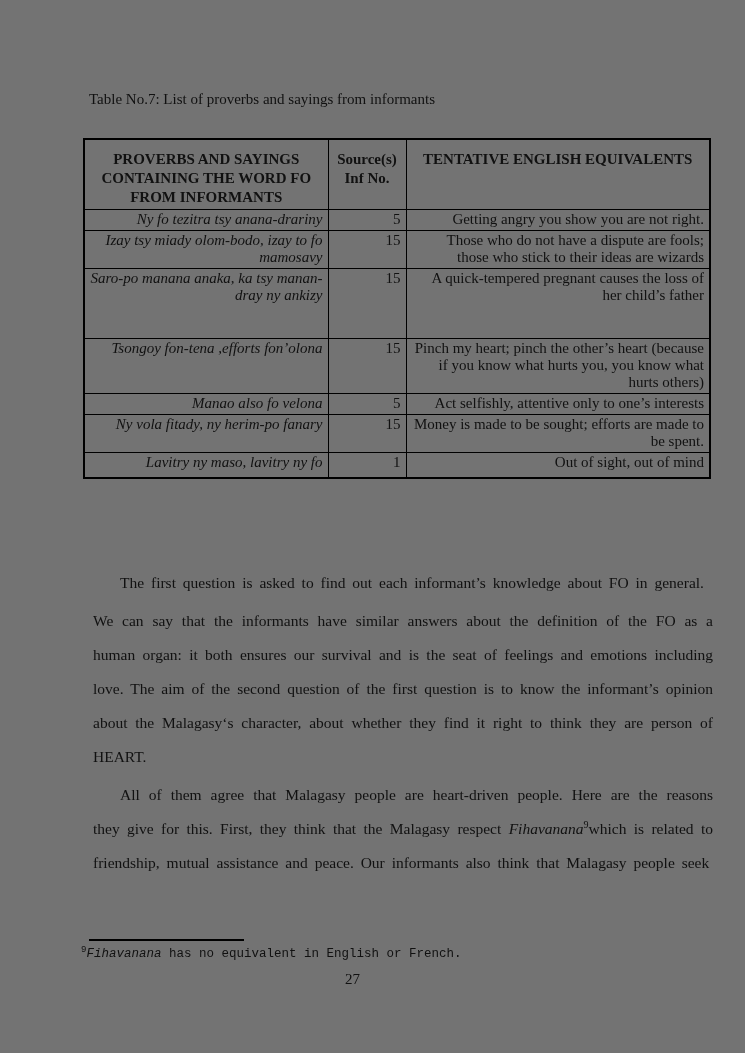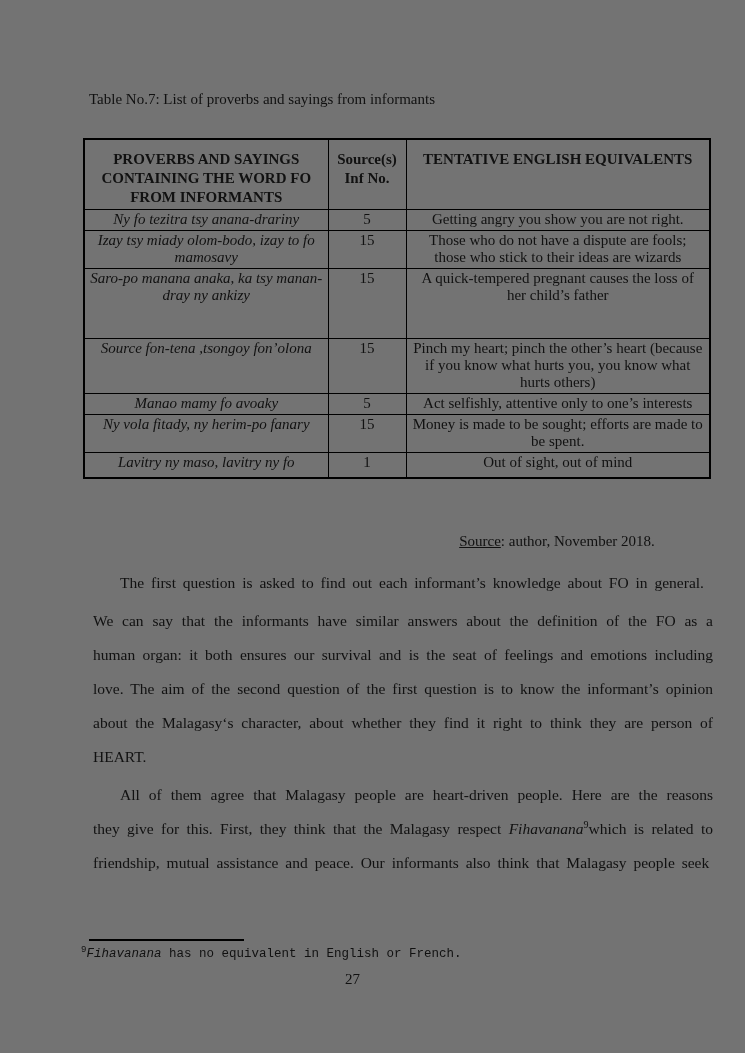--- a/index.html
+++ b/index.html
@@ -23,21 +23,21 @@
   }
   table.ptable,
   table.ptable th,
   table.ptable td{border:1px solid #000;}
   table.ptable{border:2px solid #000;}
   table.ptable th{
     font-weight:bold;text-align:center;vertical-align:top;
     padding:10px 1px 2px 1px;line-height:19px;
   }
   table.ptable td{
-    vertical-align:top;text-align:center;
+    vertical-align:top;text-align:right;
     padding:1px 5px 2px 5px;line-height:17px;
   }
   td.c1{font-style:italic;}
   td.ds{line-height:34px;}
   .source-note{
     position:absolute;left:405px;top:533px;width:304px;
     text-align:center;font-size:15px;white-space:nowrap;
   }
   .source-note .u{text-decoration:underline;}
   .body-text{
@@ -95,43 +95,42 @@
         <td class="c1">Izay tsy miady olom-bodo, izay to fo mamosavy</td>
         <td class="c2">15</td>
         <td class="c3">Those who do not have a dispute are fools; those who stick to their ideas are wizards</td>
       </tr>
       <tr style="height:70px">
         <td class="c1 ds">Saro-po manana anaka, ka tsy manan-dray ny ankizy</td>
         <td class="c2">15</td>
         <td class="c3">A quick-tempered pregnant causes the loss of her child’s father</td>
       </tr>
       <tr style="height:51px">
-        <td class="c1">Source fon-tena ,tsongoy fon’olona</td>
+        <td class="c1">Tsongoy fon-tena ,efforts fon’olona</td>
         <td class="c2">15</td>
         <td class="c3">Pinch my heart; pinch the other’s heart (because if you know what hurts you, you know what hurts others)</td>
       </tr>
       <tr style="height:21px">
-        <td class="c1">Manao mamy fo avoaky</td>
+        <td class="c1">Manao also fo velona</td>
         <td class="c2">5</td>
         <td class="c3">Act selfishly, attentive only to one’s interests</td>
       </tr>
       <tr style="height:32px">
         <td class="c1">Ny vola fitady, ny herim-po fanary</td>
         <td class="c2">15</td>
         <td class="c3">Money is made to be sought; efforts are made to be spent.</td>
       </tr>
       <tr style="height:25px">
         <td class="c1">Lavitry ny maso, lavitry ny fo</td>
         <td class="c2">1</td>
         <td class="c3">Out of sight, out of mind</td>
       </tr>
     </tbody>
   </table>
 
-  <div class="source-note"><span class="u">Source</span><span>: author, November 2018.</span></div>
 
   <div class="body-text">
     <p class="p-first">The first question is asked to find out each informant’s knowledge about FO in general.</p>
     <p class="p-just">We can say that the informants have similar answers about the definition of the FO as a human organ: it both ensures our survival and is the seat of feelings and emotions including love. The aim of the second question of the first question is to know the informant’s opinion about the Malagasy‘s character, about whether they find it right to think they are person of HEART.</p>
     <p class="p-just p-indent"><span>All of them agree that Malagasy people are heart-driven people. Here are the reasons they give for this. First, they think that the Malagasy respect </span><i>Fihavanana</i><sup>9</sup><span>which is related to friendship, mutual assistance and peace. Our informants also think that Malagasy people seek</span></p>
   </div>
 
   <div class="footnote-rule"></div>
 
   <div class="footnote"><sup>9</sup><i>Fihavanana</i><span> has no equivalent in English or French.</span></div>

